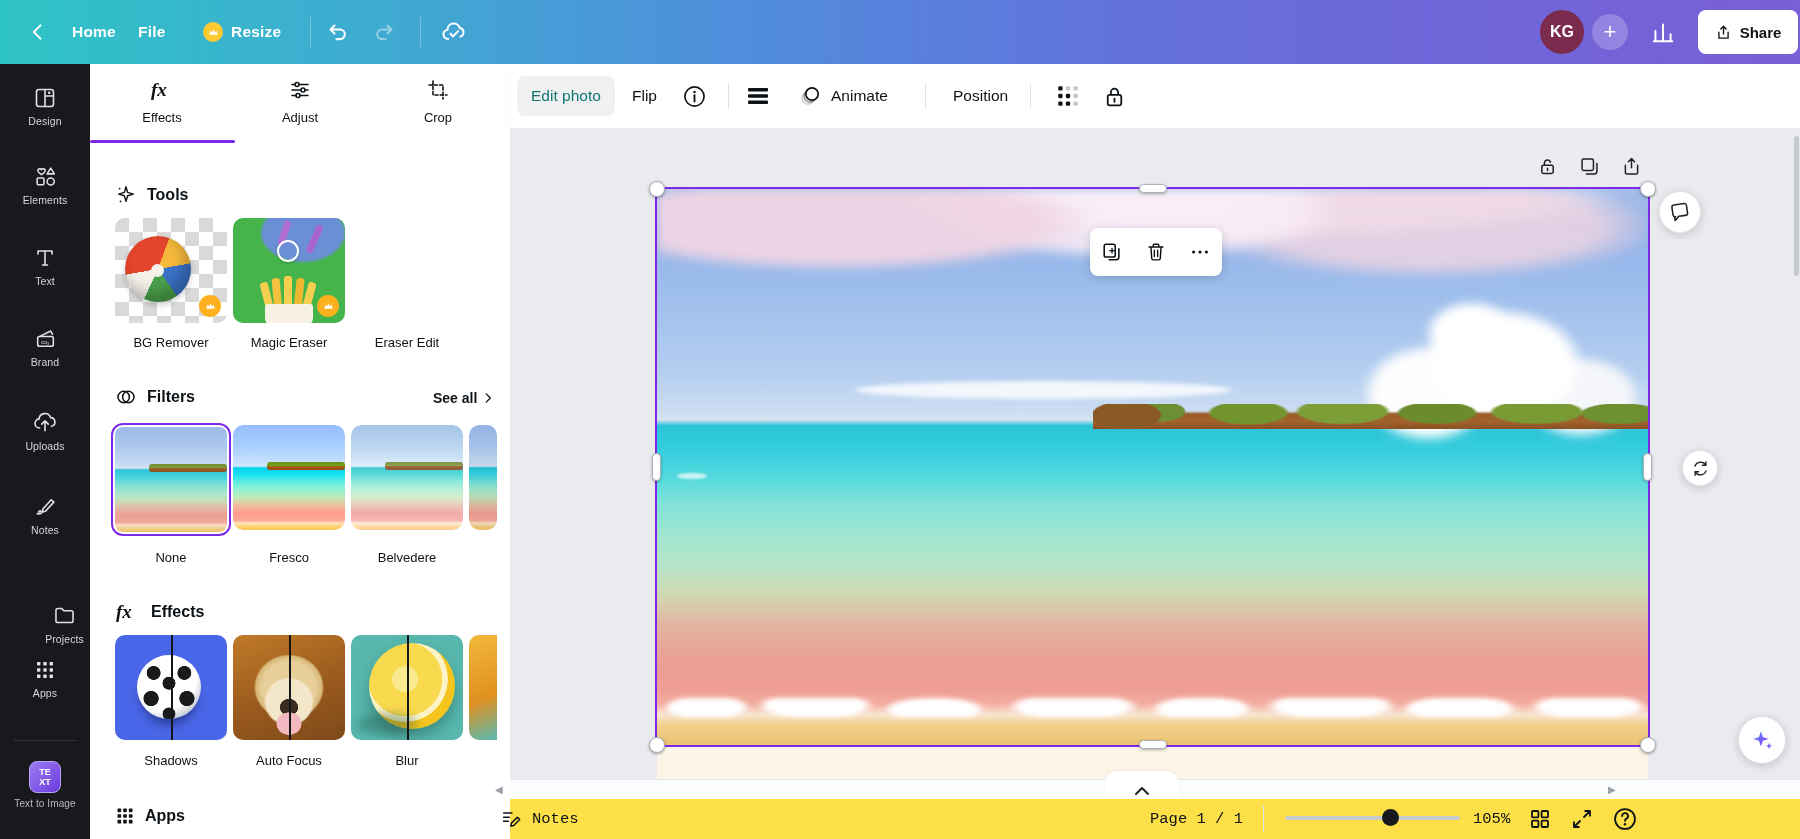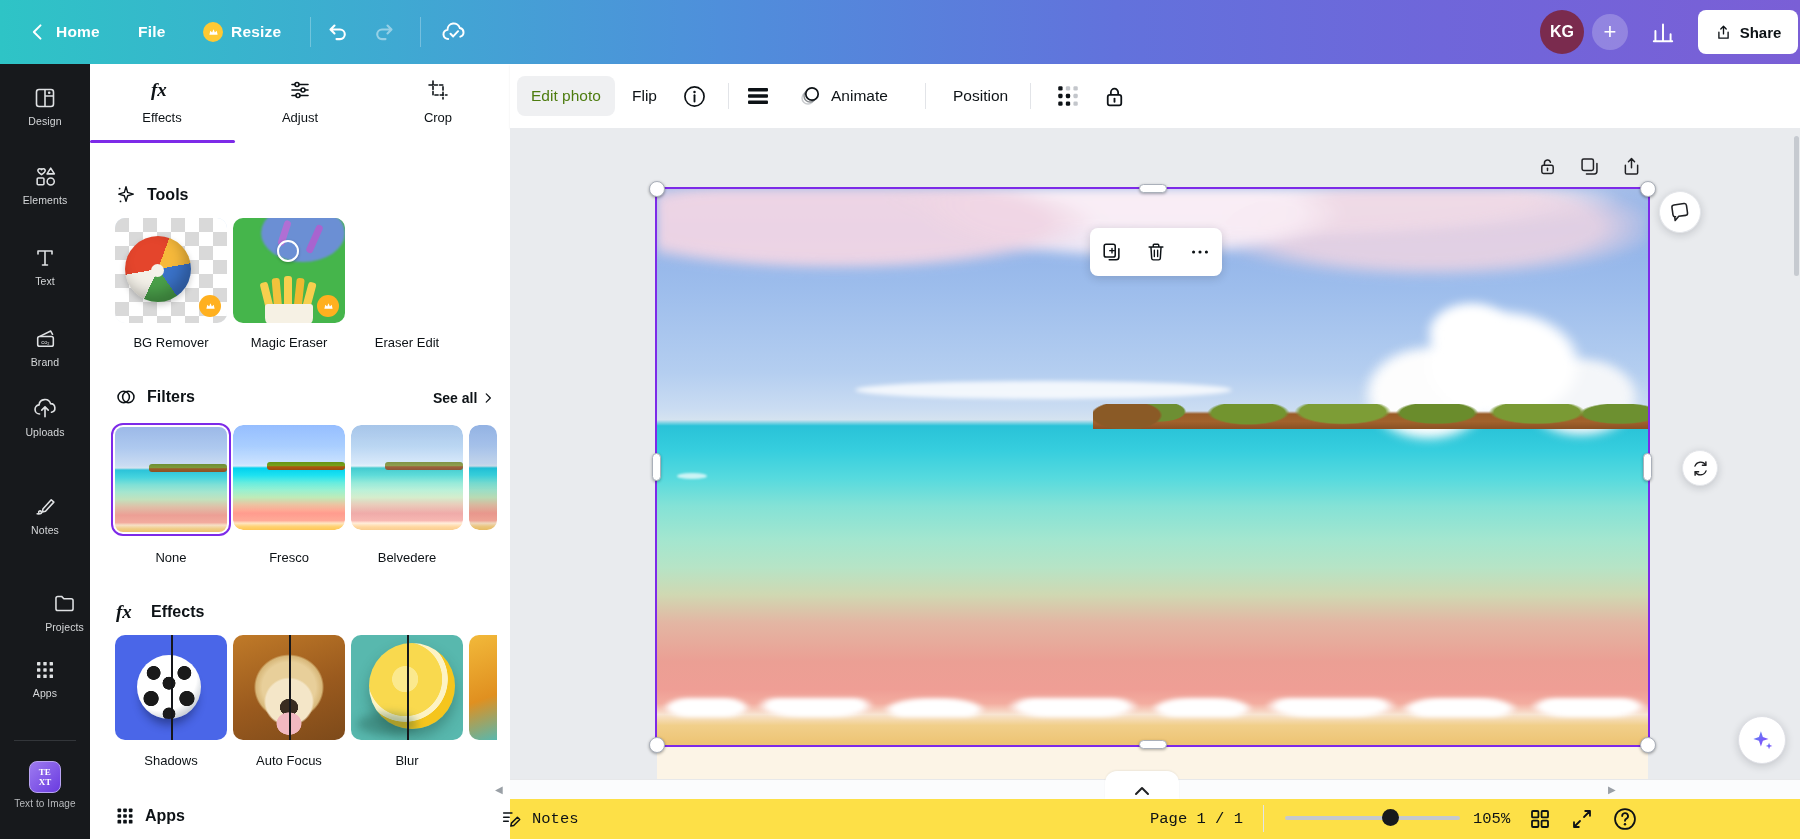--- a/index.html
+++ b/index.html
@@ -25,21 +25,21 @@
   #share-btn { left:1698px; top:10px; width:100px; height:44px; border-radius:8px; background:#fff; color:#0d1216;
     display:flex; align-items:center; justify-content:center; gap:8px; font-size:15px; font-weight:700; cursor:pointer; }
 
   
   #rail { left:0; top:64px; width:90px; height:775px; background:#17191c; }
   .rail-item { position:absolute; left:0; width:90px; display:flex; flex-direction:column; align-items:center; gap:5px;
     color:#d5d7d9; cursor:pointer; }
   .rail-item .lbl { font-size:10.5px; letter-spacing:.1px; }
   .rail-div { position:absolute; left:14px; width:62px; height:1px; background:#33363a; }
   .tti-icon { width:32px; height:32px; border-radius:8px; background:linear-gradient(135deg,#9d7bf0,#6a3be0);
-    display:flex; align-items:center; justify-content:center; color:#fff; font-size:9px; font-weight:700; border:1px solid #b9a4f2;font-family:Liberation Serif, serif; }
+    display:flex; align-items:center; justify-content:center; color:#fff; font-size:9px; font-weight:700; border:1px solid #b9a4f2; }
 
   
   #panel { left:90px; top:64px; width:420px; height:775px; background:#fff; }
   .ptab { position:absolute; top:14px; width:120px; display:flex; flex-direction:column; align-items:center; gap:8px;
     color:#0d1216; cursor:pointer; }
   .ptab .tlbl { font-size:13px; }
   #tab-underline { left:0; top:76px; width:145px; height:3px; background:#7d2ae8; border-radius:2px; }
   .sect-head { position:absolute; display:flex; align-items:center; gap:10px; color:#0d1216; font-size:16px; font-weight:700; }
   .card { position:absolute; width:112px; height:105px; border-radius:10px; overflow:hidden; cursor:pointer; }
   .card-label { position:absolute; width:118px; text-align:center; font-size:13px; color:#0d1216; }
@@ -62,21 +62,21 @@
   .see-all { position:absolute; display:flex; align-items:center; gap:4px; font-size:14px; font-weight:600; color:#0d1216; cursor:pointer; }
   
   .pscroll-thumb { left:497px; top:168px; width:6px; height:210px; background:#c9ccd1; border-radius:3px; }
   .pscroll-arrow { position:absolute; left:496px; color:#8b9096; font-size:9px; }
 
   
   #ctxbar { left:510px; top:64px; width:1290px; height:64px; background:#fff; box-shadow:0 1px 2px rgba(20,30,40,.08); }
   .ct-item { position:absolute; top:0; height:64px; display:flex; align-items:center; color:#0d1216; font-size:15.5px; cursor:pointer; }
   .ct-sep { position:absolute; top:19px; width:1px; height:26px; background:#e2e4e8; }
   #edit-photo-btn { left:7px; top:12px; height:40px; padding:0 14px; border-radius:8px; background:#eff0f2;
-    display:flex; align-items:center; font-size:15.5px; color:#4d7c0f; cursor:pointer; }
+    display:flex; align-items:center; font-size:15.5px; color:#0f766e; cursor:pointer; }
 
   
   #canvas { left:510px; top:128px; width:1290px; height:711px; background:#e9ebee; }
   #page-bottom { left:147px; top:617px; width:991px; height:36px; background:#fcf4e6; }
   #photo { left:147px; top:61px; width:991px; height:556px; overflow:hidden;
     background:linear-gradient(180deg,
       #a3bce8 0%, #90b2e8 7%, #9dbdec 18%, #b4cef0 33%, #cadcf2 39.5%, #d5e3f0 41.5%,
       #29c2d8 42.6%, #36cede 47%, #56dade 52%, #84e2d6 57%, #a3e6cf 63%, #b6e4c6 68%,
       #d0d8b2 73%, #e3b6a3 78%, #eb9f94 85%, #ef9e95 90%, #f3ac9f 92.5%,
       #f8e4d1 94.5%, #f1cf8a 96.5%, #edc372 100%); }
@@ -149,21 +149,21 @@
 <body>
 
 <div id="app">
 
   <div id="topbar" class="abs">
     <div class="tb-item" style="left:28px;">
       <svg width="20" height="20" viewBox="0 0 24 24">
           <path d="M15 4 L7 12 L15 20" fill="none" stroke="#fff" stroke-width="2.4" stroke-linecap="round" stroke-linejoin="round"></path>
         </svg>
     </div>
-    <div class="tb-item" style="left:56px;text-align:center;">
+    <div class="tb-item" style="left:72px;text-align:center;">
         <span>Home</span>
       </div>
     <div class="tb-item" style="left:138px;">
         <span>File</span>
       </div>
     <div class="tb-item" style="left:203px;">
       <span class="crown-dot">
         <svg width="11" height="11" viewBox="0 0 24 24">
             <path d="M3 17 L5 8 L9 12 L12 5 L15 12 L19 8 L21 17 Z" fill="#fff"></path>
           </svg>
@@ -232,35 +232,35 @@
       <span class="lbl">Text</span>
     </div>
     <div class="rail-item" style="top:262px;">
       <svg width="25" height="25" viewBox="0 0 24 24">
         <rect x="4.5" y="10" width="15" height="9.5" rx="1.8" fill="none" stroke="#dfe1e3" stroke-width="1.5"></rect>
         <path d="M6.5 10 L17 4.8 L19 8.5" fill="none" stroke="#dfe1e3" stroke-width="1.5" stroke-linejoin="round"></path>
         <text x="8" y="17" font-size="5.5" fill="#dfe1e3" font-family="Liberation Sans, sans-serif">co₂</text>
       </svg>
       <span class="lbl">Brand</span>
     </div>
-    <div class="rail-item" style="top:331px;">
+    <div class="rail-item" style="top:345px;">
       <svg width="26" height="26" viewBox="0 0 24 24">
         <path d="M7 17.5 a4.2 4.2 0 0 1 -.5-8.37 A5.5 5.5 0 0 1 17.2 8 a4 4 0 0 1 .8 7.9" fill="none" stroke="#dfe1e3" stroke-width="1.5" stroke-linecap="round"></path>
         <path d="M12 20 V11.5 M9 14 L12 11 L15 14" fill="none" stroke="#dfe1e3" stroke-width="1.5" stroke-linecap="round" stroke-linejoin="round"></path>
       </svg>
       <span class="lbl">Uploads</span>
     </div>
     <div class="rail-item" style="top:430px;">
       <svg width="25" height="25" viewBox="0 0 24 24">
         <path d="M4 19 c3 .5 5-.5 4-2 c-1-1.5-3-.5-2.5 1" fill="none" stroke="#dfe1e3" stroke-width="1.5" stroke-linecap="round"></path>
         <path d="M9.5 14.5 L17.5 5.5 L20 7.8 L12 16.5 L9 17.3 Z" fill="none" stroke="#dfe1e3" stroke-width="1.5" stroke-linejoin="round"></path>
       </svg>
       <span class="lbl">Notes</span>
     </div>
-    <div class="rail-item" style="top:527px;padding-left:39px;">
+    <div class="rail-item" style="top:539px;padding-left:39px;">
       <svg width="25" height="25" viewBox="0 0 24 24">
         <path d="M3.8 7 a1.8 1.8 0 0 1 1.8-1.8 H9.2 L11.4 7.4 H18.4 a1.8 1.8 0 0 1 1.8 1.8 V17 a1.8 1.8 0 0 1 -1.8 1.8 H5.6 A1.8 1.8 0 0 1 3.8 17 Z" fill="none" stroke="#dfe1e3" stroke-width="1.5" stroke-linejoin="round"></path>
       </svg>
       <span class="lbl">Projects</span>
     </div>
     <div class="rail-item" style="top:594px;">
       <svg width="24" height="24" viewBox="0 0 24 24">
         <g fill="#dfe1e3">
           <rect x="4" y="4" width="3.4" height="3.4" rx=".6"></rect>
             <rect x="10.3" y="4" width="3.4" height="3.4" rx=".6"></rect>

